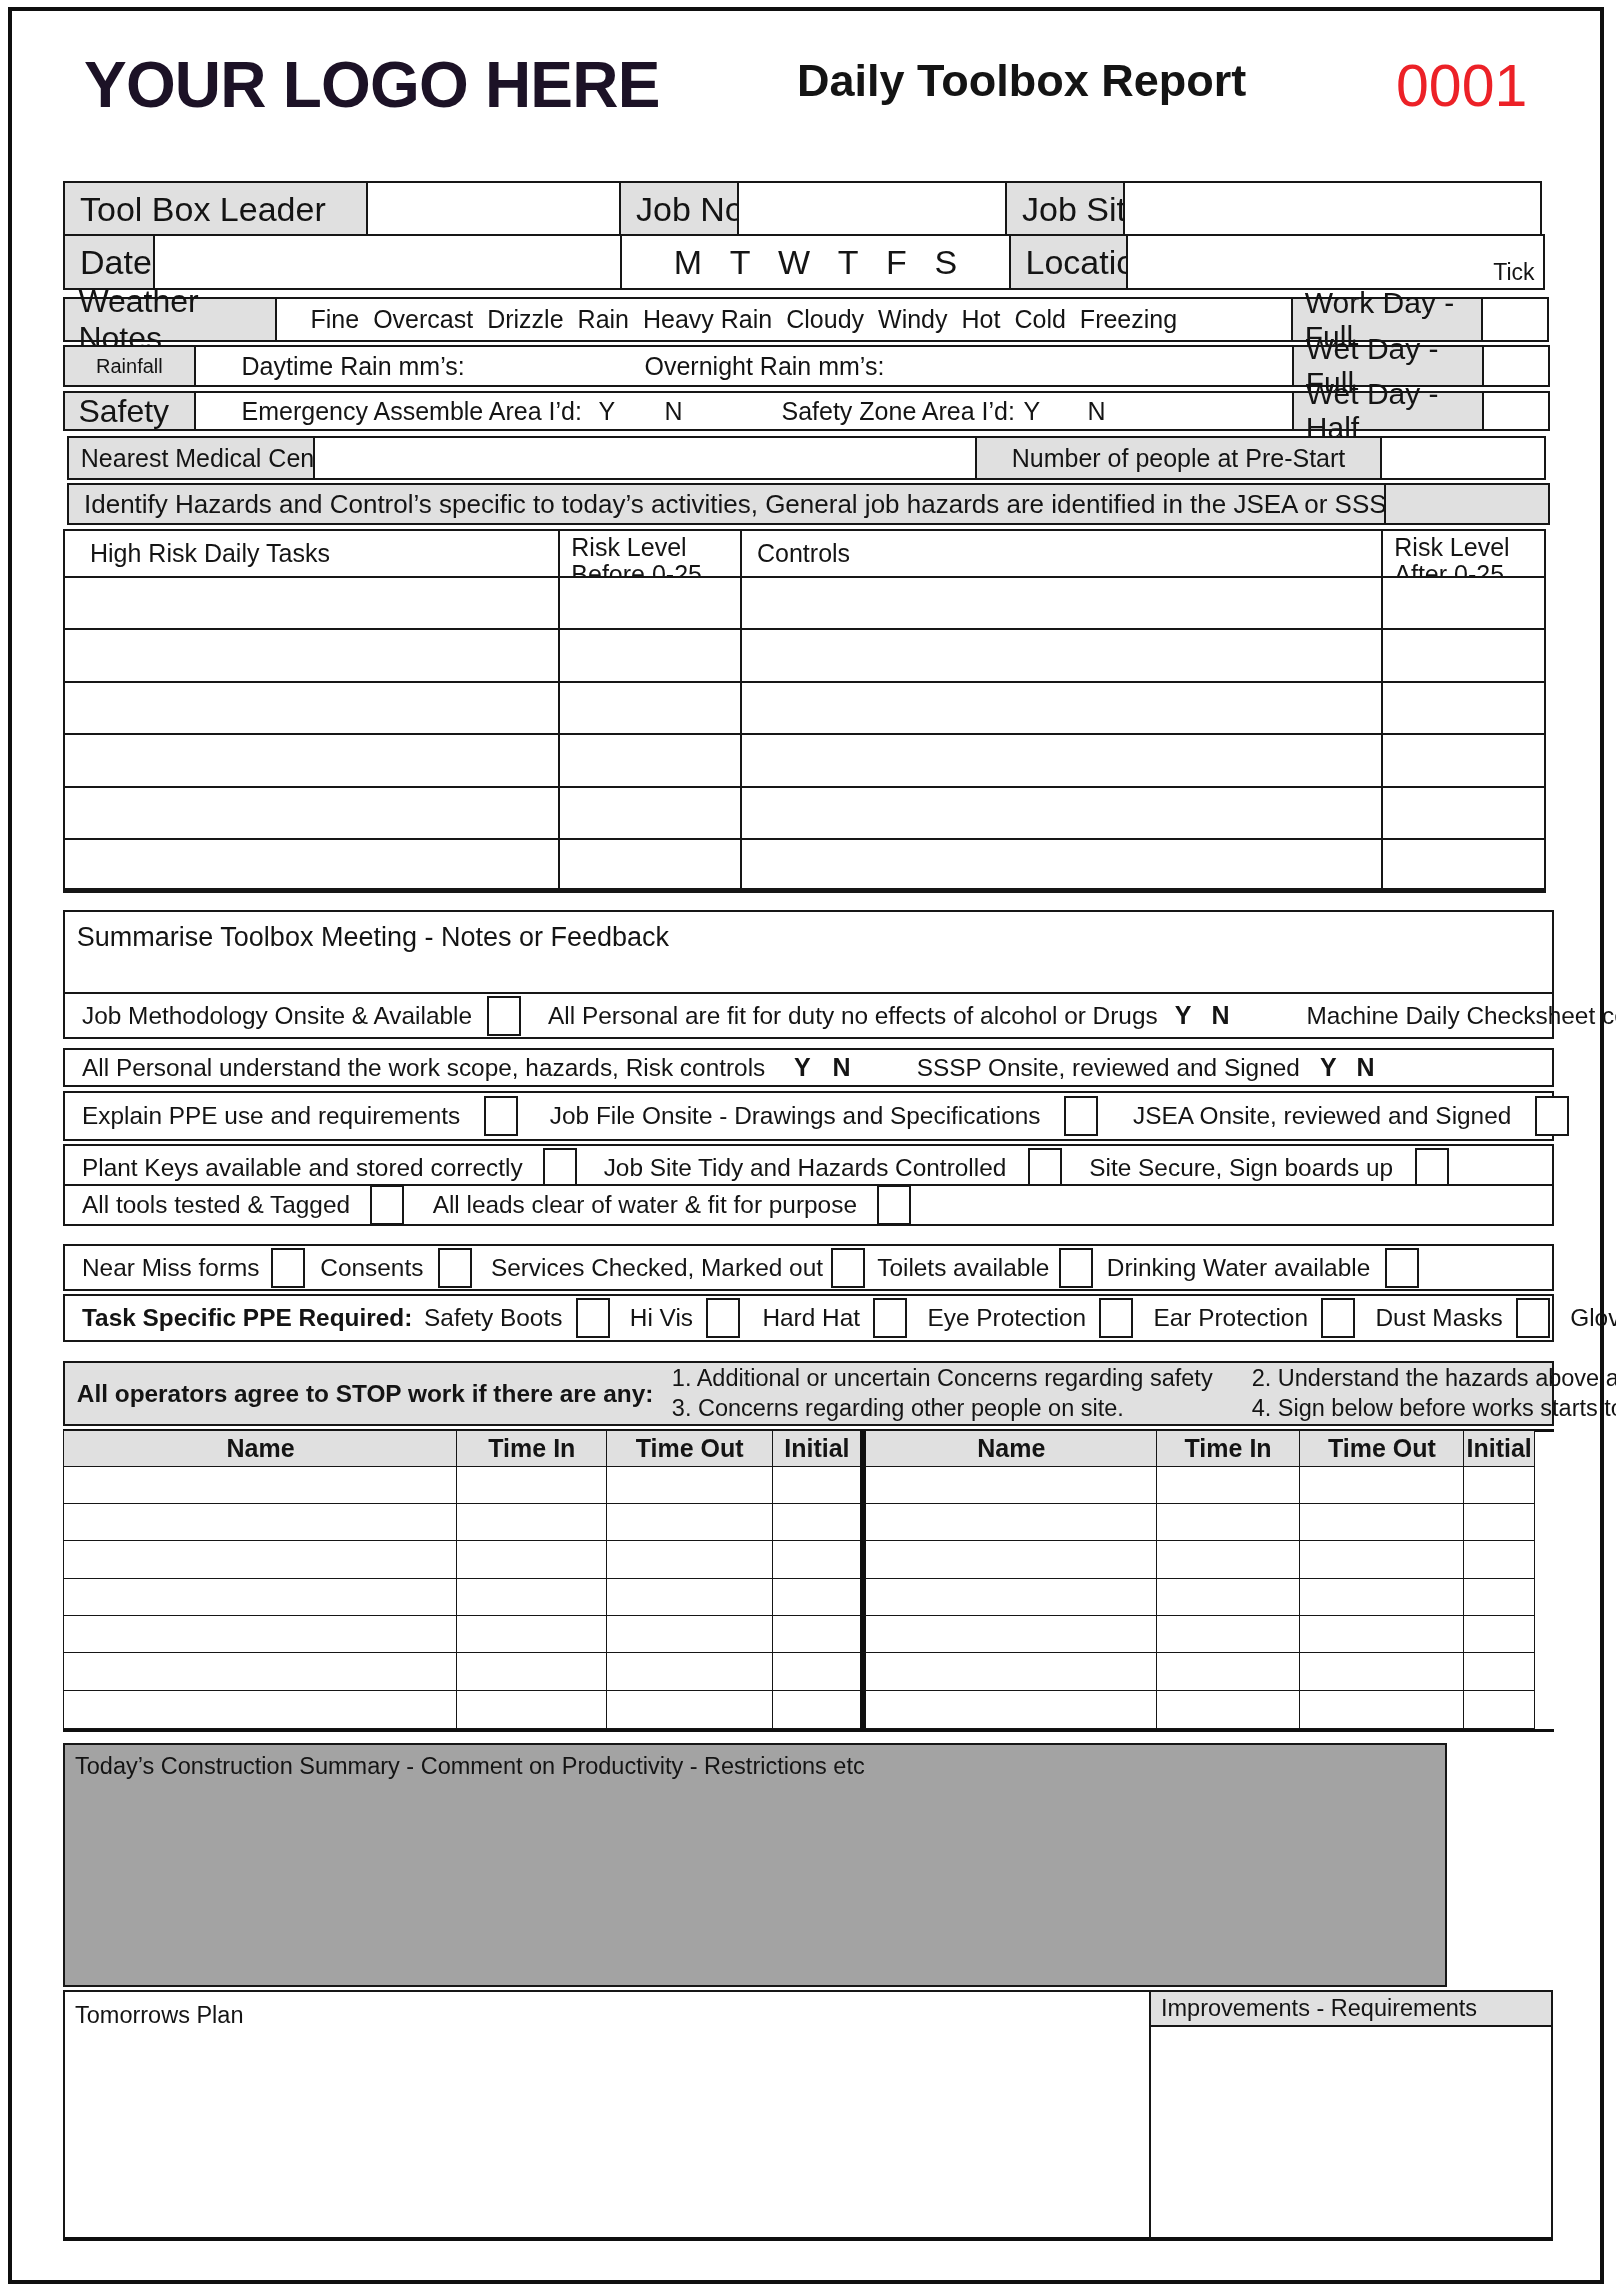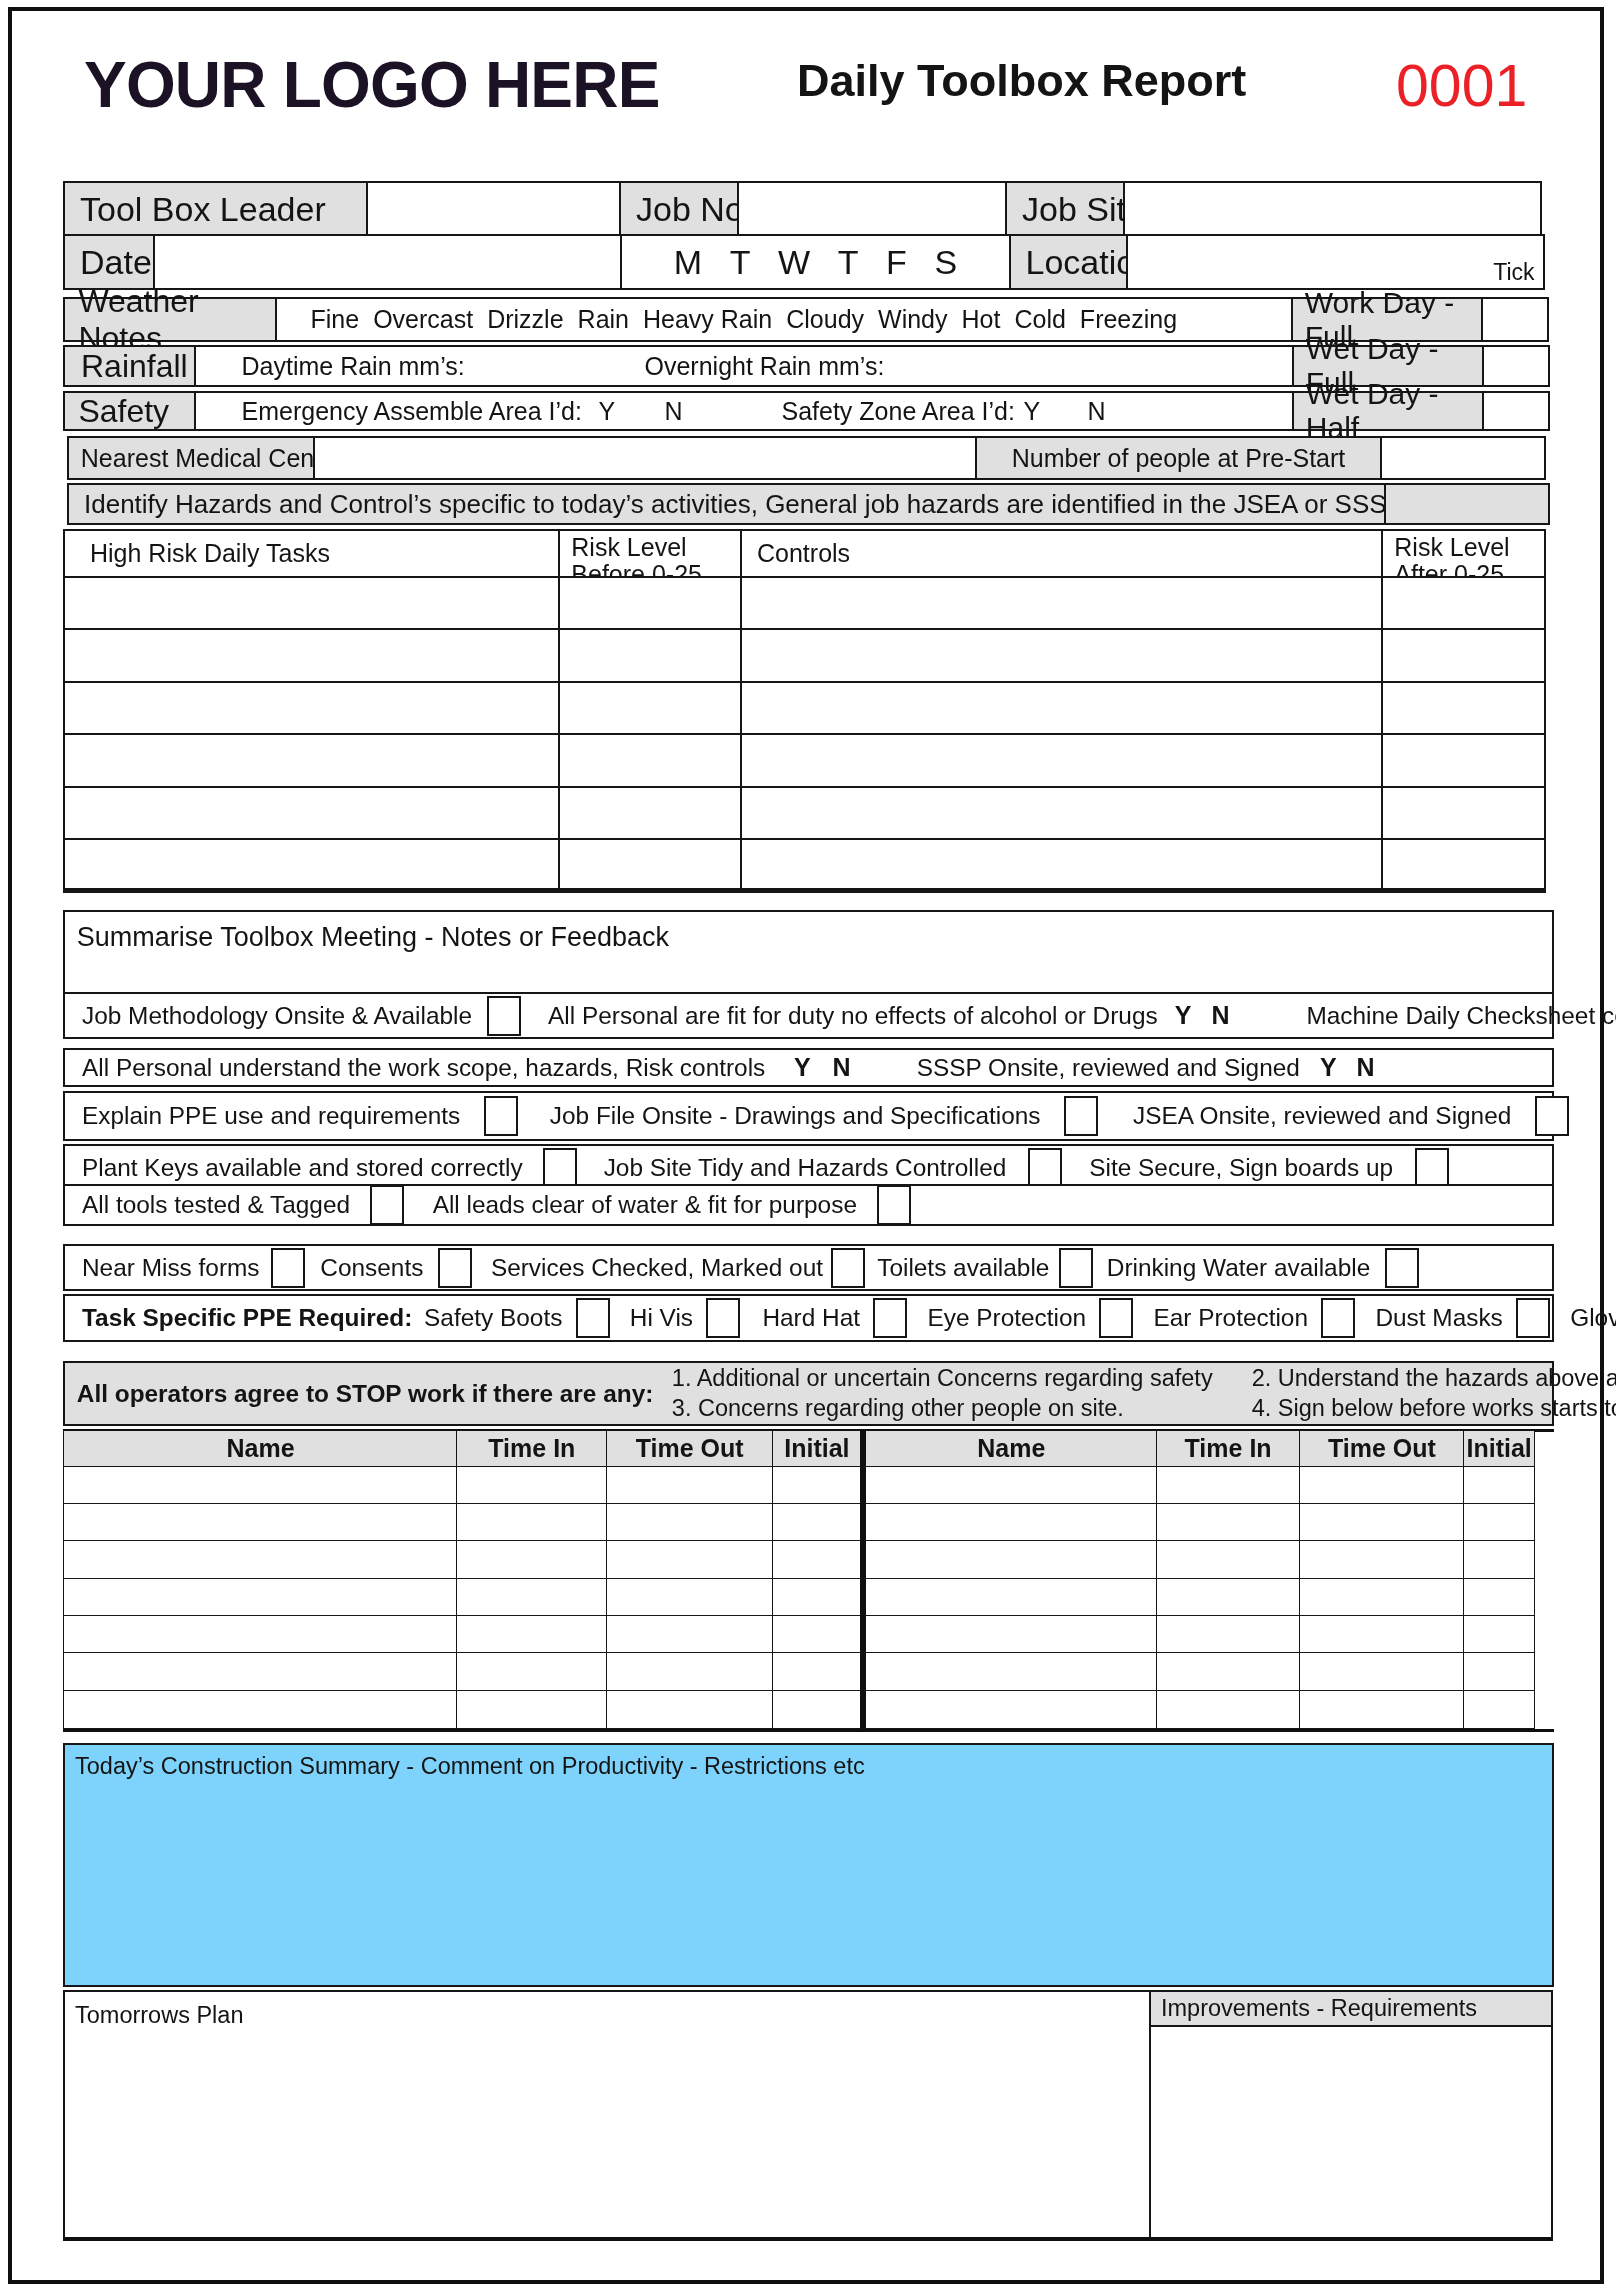--- a/index.html
+++ b/index.html
@@ -91,21 +91,21 @@
       <span class="sm">Cold</span>
       <span class="sm">Freezing</span>
     </div>
     <div class="cell gray" style="width:192px;">
         <span style="font-size:30px;padding-left:11.8px;">Work Day - Full</span>
       </div>
     <div class="cell" style="width:68px;"></div>
   </div>
   <div class="band" style="left:63px;top:329px;width:1491px;height:42px;">
     <div class="cell gray" style="width:133px;">
-        <span style="font-size:32px;padding-left:16px;">Rainfall</span>
+        <span style="font-size:20px;padding-left:31px;">Rainfall</span>
       </div>
     <div class="cell" style="width:1101px;">
       <span class="sm abs" style="left:46px;">Daytime Rain mm’s:</span>
       <span class="sm abs" style="left:449px;">Overnight Rain mm’s:</span>
     </div>
     <div class="cell gray" style="width:192px;">
         <span style="font-size:30px;padding-left:11.8px;">Wet Day - Full</span>
       </div>
     <div class="cell" style="width:68px;"></div>
   </div>
@@ -382,21 +382,21 @@
         <div class="st-cell" style="width:151px;height:39px;"></div>
         <div class="st-cell" style="width:168px;height:39px;"></div>
         <div class="st-cell" style="width:90px;height:39px;"></div>
         <div class="st-cell thickleft" style="width:297px;height:39px;"></div>
         <div class="st-cell" style="width:145px;height:39px;"></div>
         <div class="st-cell" style="width:166px;height:39px;"></div>
         <div class="st-cell" style="width:72px;height:39px;"></div>
       </div>
   </div>
 
-  <div class="band" style="left:63px;top:1727px;width:1491px;height:244px;border:2.5px solid #161616;background:#7dd3fc;">
+  <div class="band" style="left:63px;top:1727px;width:1384px;height:244px;border:2.5px solid #161616;background:#a3a3a3;">
     <span style="font-size:23.5px;padding:8.4px 0 0 10px;white-space:nowrap;">Today’s Construction Summary - Comment on Productivity - Restrictions etc</span>
   </div>
 
   <div class="band" style="left:63px;top:1974px;width:1088px;height:251px;border:2.5px solid #161616;border-bottom:4.2px solid #0f0f0f;background:#fff;">
     <span style="font-size:23.5px;padding:10px 0 0 10px;">Tomorrows Plan</span>
   </div>
   <div class="band" style="left:1149px;top:1974px;width:404px;height:251px;flex-direction:column;">
     <div style="box-sizing:border-box;border:2.5px solid #161616;background:#e0e0e0;height:37px;display:flex;align-items:center;">
       <span style="font-size:23.5px;padding-left:10px;white-space:nowrap;">Improvements - Requirements</span>
     </div>

